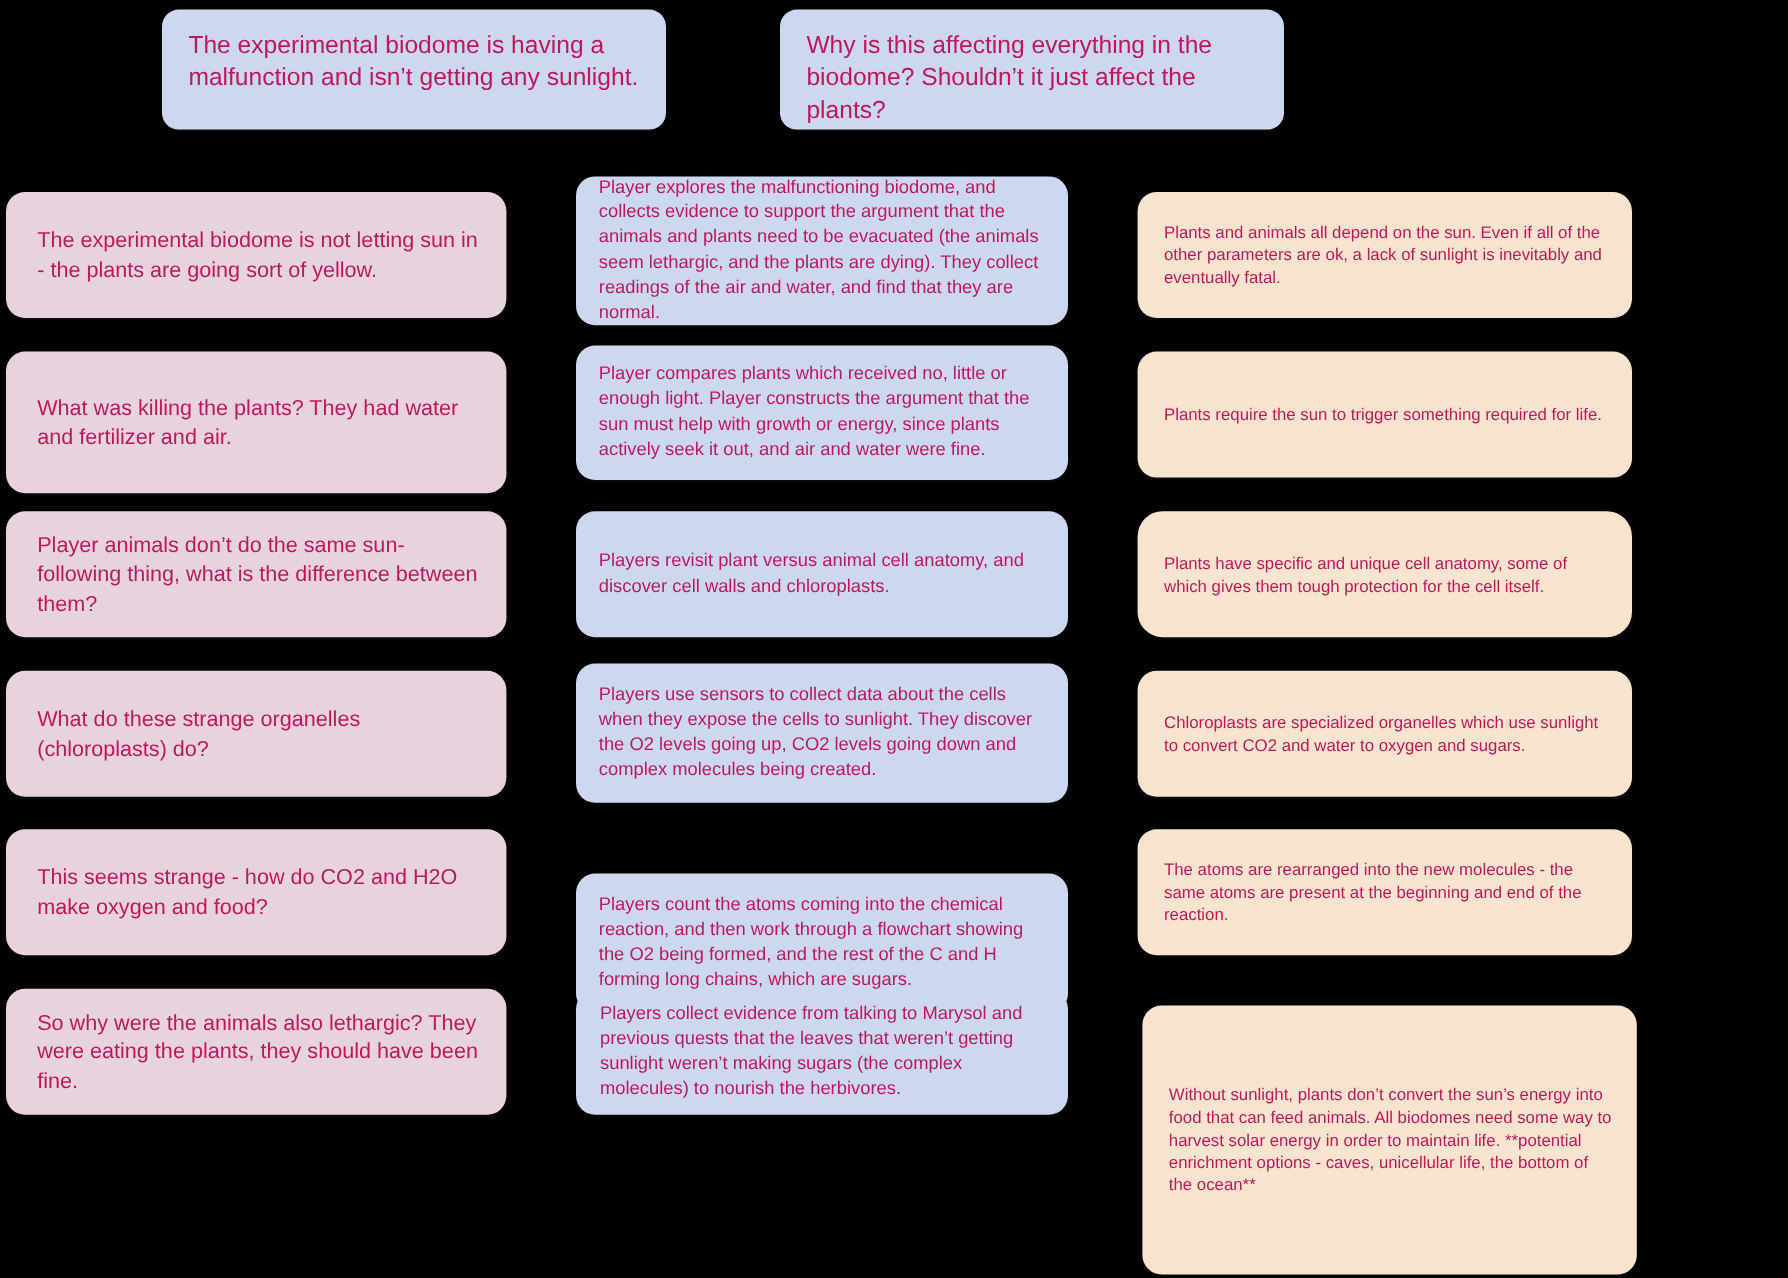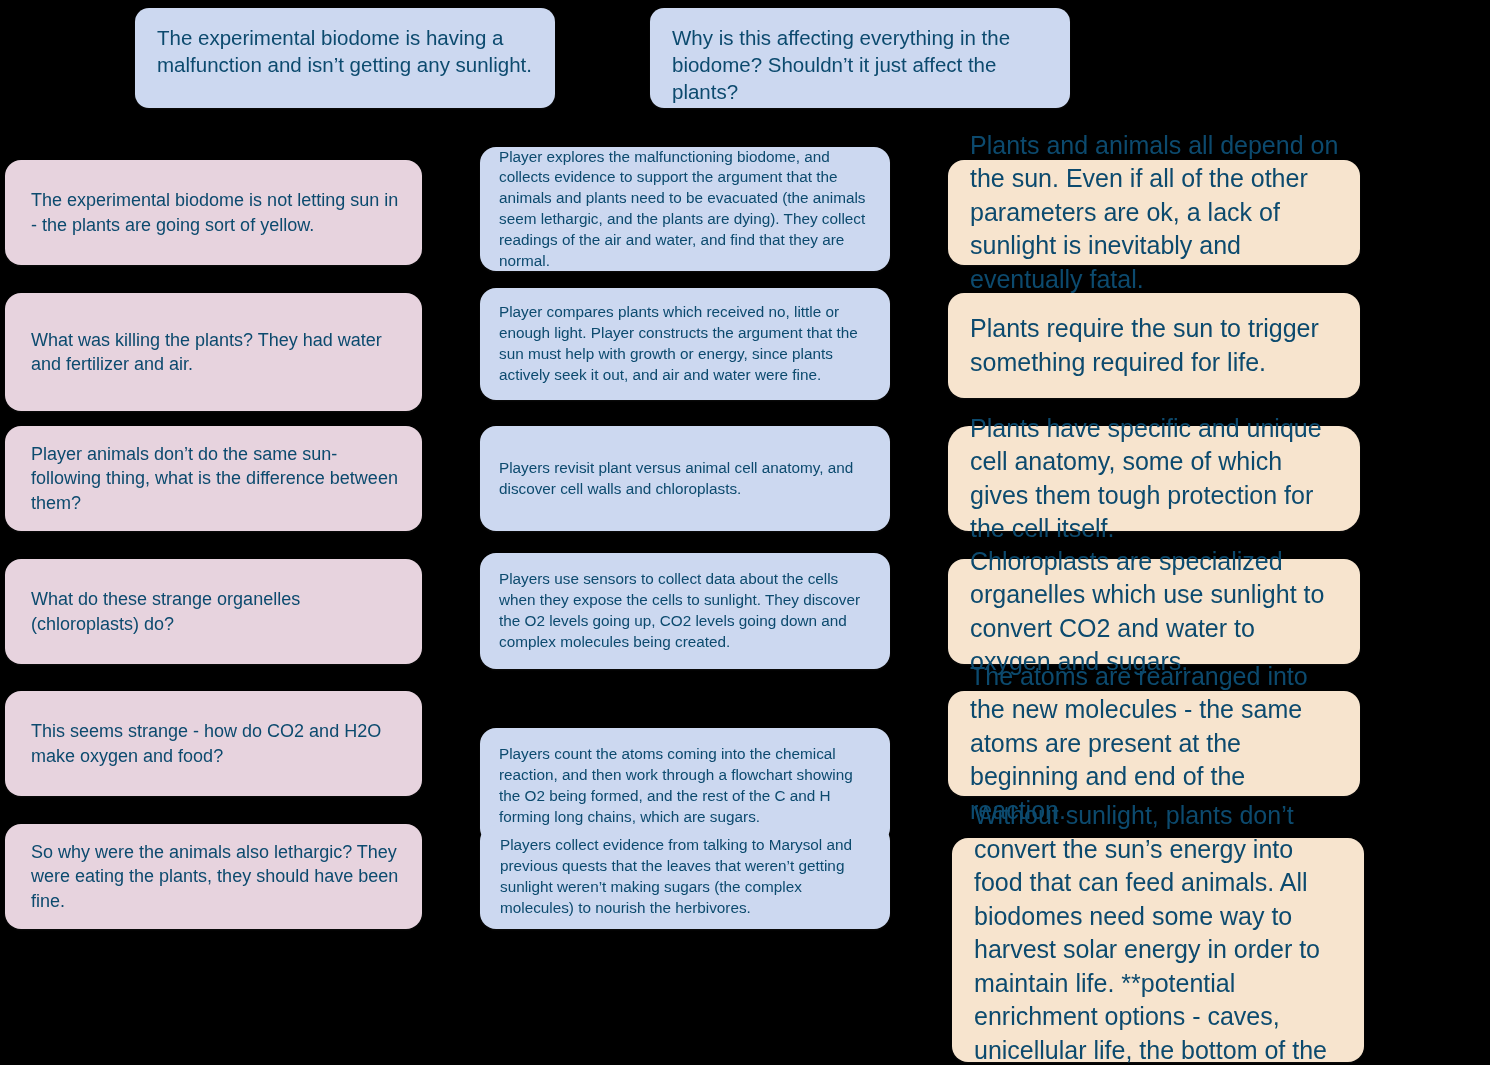--- a/index.html
+++ b/index.html
@@ -22,21 +22,21 @@
     left: 0;
     top: 0;
     width: 1490px;
     height: 1065px;
   }
 
   .card {
     position: absolute;
     box-sizing: border-box;
     border-radius: 16px;
-    color: #0c4a6e;
+    color: #be185d;
     display: flex;
     align-items: center;
     box-shadow: 0 1px 2px rgba(255,255,255,0.05);
   }
 
   .card .txt {
     display: block;
     width: 100%;
     white-space: pre-wrap;
   }
@@ -63,21 +63,21 @@
   .blue {
     background: #ccd8f0;
     font-size: 15.3px;
     line-height: 1.36;
     padding: 12px 18px 12px 19px;
   }
 
   
   .peach {
     background: #f7e4ce;
-    font-size: 25px;
+    font-size: 14px;
     line-height: 1.34;
     padding: 14px 20px 14px 22px;
   }
 </style>
 </head>
 <body>
 
 <div id="board">
 
   <div class="card prompt" style="left:135px; top:8px; width:420px; height:100px;">

